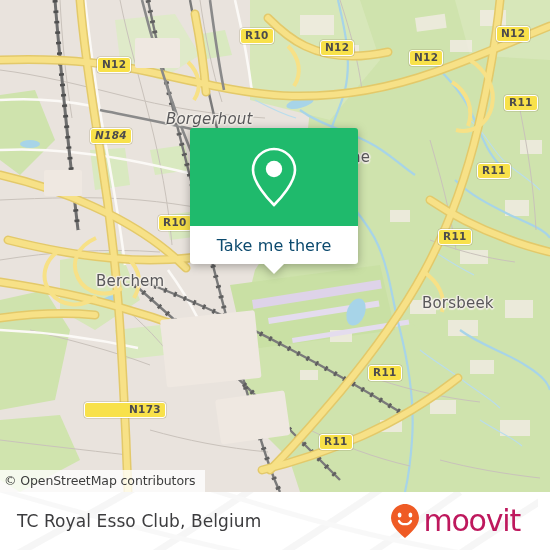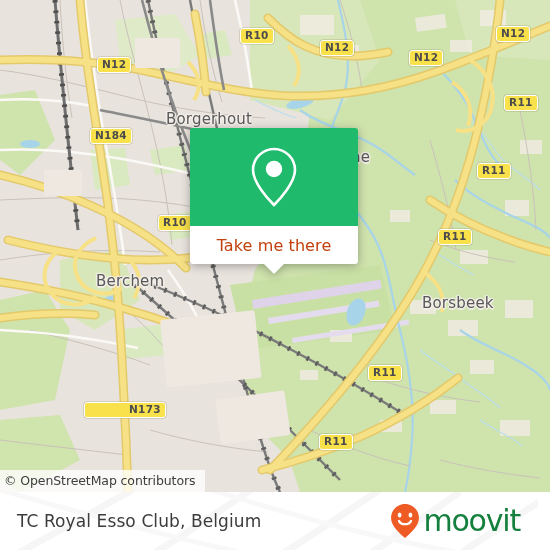--- a/index.html
+++ b/index.html
@@ -68,21 +68,21 @@
   }
   #callout-pin { display: block; }
   #callout-white {
     height: 38px; background: #ffffff;
     border-radius: 0 0 3px 3px;
     display: flex; align-items: center; justify-content: center;
     position: relative;
   }
   #callout-label {
     font-family: "DejaVu Sans", sans-serif;
-    font-size: 16px; color: #c2410c; letter-spacing: .1px;
+    font-size: 16px; color: #0c4a6e; letter-spacing: .1px;
   }
   #callout-tip {
     position: absolute; left: 50%; bottom: -10px;
     margin-left: -11px; width: 0; height: 0;
     border-left: 11px solid transparent;
     border-right: 11px solid transparent;
     border-top: 11px solid #ffffff;
   }
 
   
@@ -99,21 +99,21 @@
     font-size: 17px; color: #3c3c3e; letter-spacing: .1px;
     white-space: nowrap;
   }
   #moovit-logo {
     position: absolute; right: 18px; top: 50%;
     transform: translateY(-50%);
     display: flex; align-items: center; gap: 3px;
   }
   #moovit-word {
     font-family: "DejaVu Sans", sans-serif;
-    font-size: 30px; font-weight: 500; color: #15803d;
+    font-size: 30px; font-weight: 500; color: #be185d;
     letter-spacing: -1.2px; line-height: 30px;
   }
 </style>
 </head>
 <body>
 
 <div id="app">
 
   <div id="map-area">
 
@@ -300,32 +300,32 @@
 
       <g fill="#efe8e1">
         <rect x="160" y="320" width="95" height="68" rx="3" transform="rotate(-6 160 320)"></rect>
         <rect x="215" y="400" width="70" height="45" rx="3" transform="rotate(-8 215 400)"></rect>
         <rect x="135" y="38" width="45" height="30" rx="2"></rect>
         <rect x="44" y="170" width="38" height="26" rx="2"></rect>
       </g>
 
     </svg>
 
-    <div class="place-label" style="left:166px; top:110px;">Borgerhout</div>
+    <div class="place-label" style="left:166px; top:110px;font-style:italic;">Borgerhout</div>
     <div class="place-label" style="left:351px; top:148px;">ne</div>
     <div class="place-label" style="left:96px; top:272px;">Berchem</div>
     <div class="place-label" style="left:422px; top:294px;">Borsbeek</div>
 
     <div class="shield" style="left:208px; top:28px;">R10</div>
     <div class="shield" style="left:288px; top:40px;">N12</div>
     <div class="shield" style="left:377px; top:50px;">N12</div>
     <div class="shield" style="left:464px; top:26px;">N12</div>
     <div class="shield" style="left:65px; top:57px;">N12</div>
     <div class="shield" style="left:472px; top:95px;">R11</div>
-    <div class="shield" style="left:58px; top:128px;">N184</div>
+    <div class="shield" style="left:58px; top:128px;font-style:italic;">N184</div>
     <div class="shield" style="left:445px; top:163px;">R11</div>
     <div class="shield" style="left:126px; top:215px;">R10</div>
     <div class="shield" style="left:406px; top:229px;">R11</div>
     <div class="shield" style="left:336px; top:365px;">R11</div>
     <div class="shield" style="left:52px; top:402px;padding-left:44px;">N173</div>
     <div class="shield" style="left:287px; top:434px;">R11</div>
 
     <div id="attribution">© OpenStreetMap contributors</div>
 
     <div id="callout">

